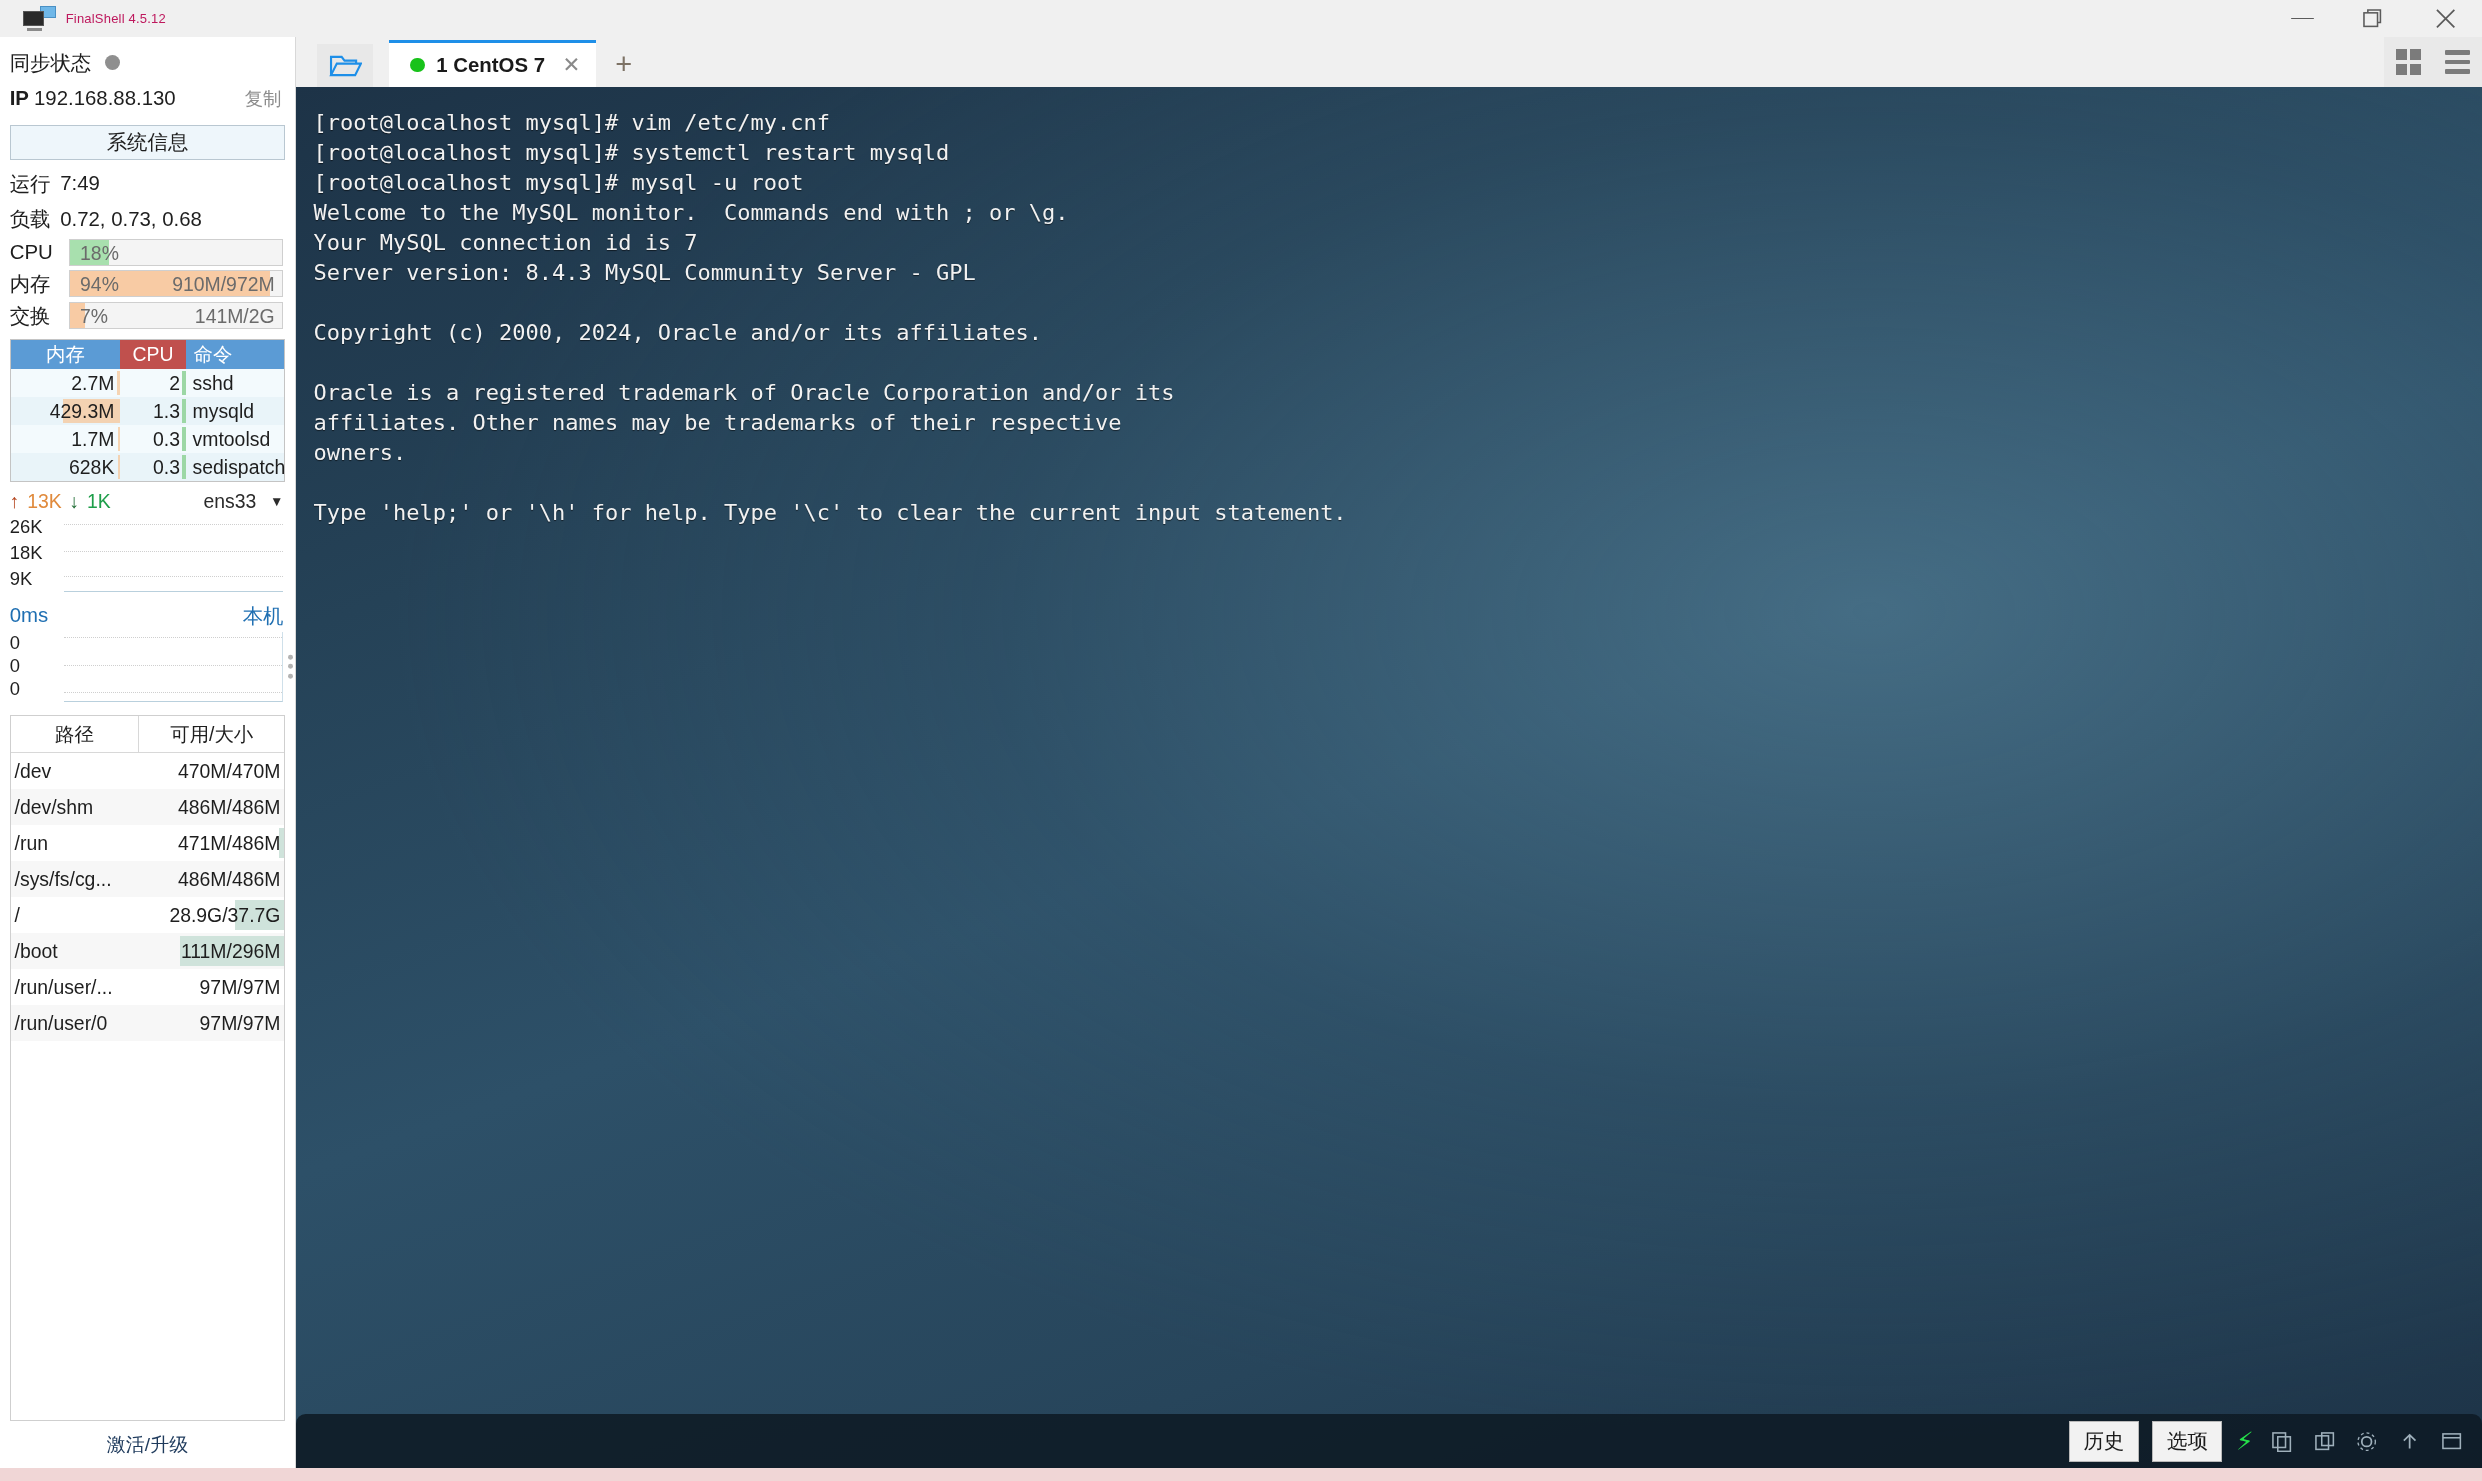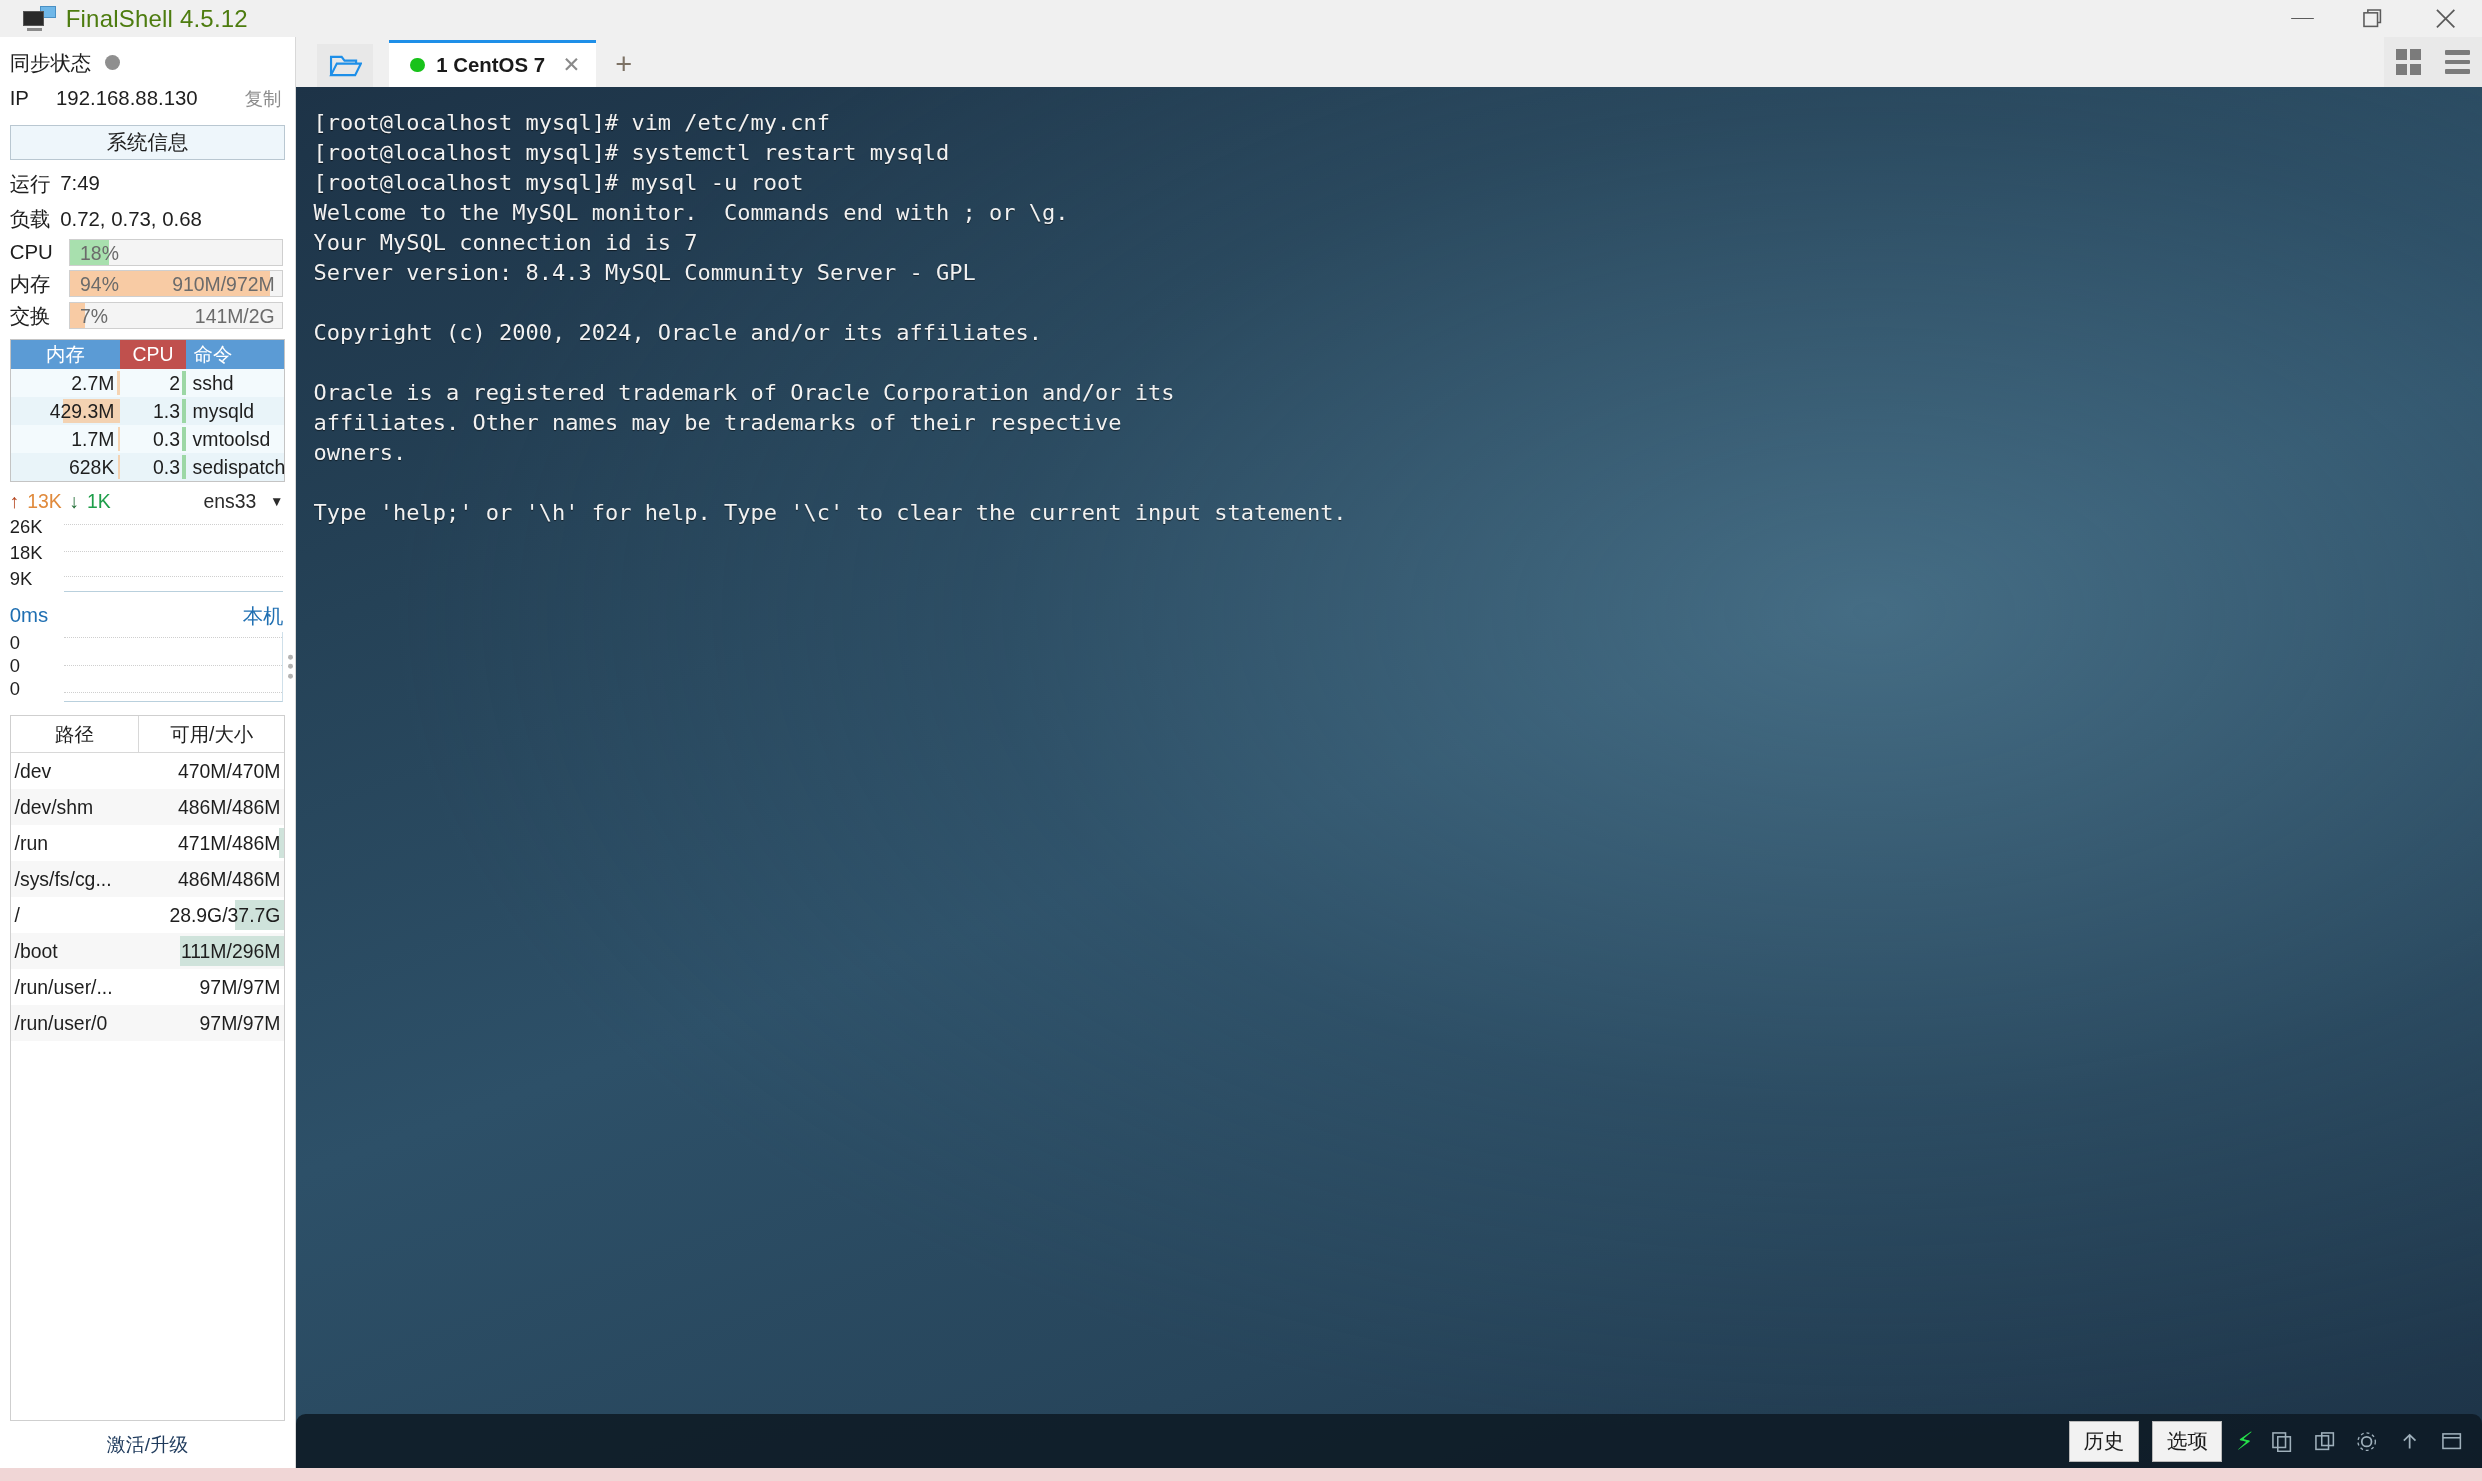--- a/index.html
+++ b/index.html
@@ -36,21 +36,21 @@
   .mon-front {
     position: absolute; left: 0; top: 6.8px;
     width: 21.3px; height: 15.5px; background: #2a2a2a;
     border: 1.9px solid #555;
   }
   .mon-stand {
     position: absolute; left: 3.9px; top: 24px;
     width: 15.5px; height: 2.9px; background: #8a8a8a;
   }
   .tb-title {
-    font-size: 24px; color: #4d7c0f; letter-spacing: 0.2px;
+    font-size: 13px; color: #be185d; letter-spacing: 0.2px;
   }
   .win-controls {
     position: absolute; right: 0; top: 0;
     height: 37px; display: flex;
   }
   .win-btn {
     width: 72px; height: 37px;
     display: flex; align-items: center; justify-content: center;
     color: #5b5b5b;
   }
@@ -73,21 +73,21 @@
   }
   .sb-label { font-size: 20.4px; color: #1e1e1e; }
   .sync-dot {
     width: 15.5px; height: 15.5px; border-radius: 50%;
     background: #8f8f8f;
   }
   .sb-row-ip {
     display: flex; align-items: center;
     padding: 3.9px 13.6px 3.9px 9.7px;
   }
-  .ip-key { font-size: 20.4px; color: #1e1e1e; margin-right: 27px; }
+  .ip-key { font-size: 20.4px; color: #1e1e1e; margin-right: 5px; font-weight: bold; }
   .ip-val { font-size: 20.4px; color: #1e1e1e; }
   .ip-copy { margin-left: auto; font-size: 18.4px; color: #8c8c8c; cursor: pointer; }
 
   .sysinfo-btn {
     margin: 9.7px 9.7px 5.8px 9.7px;
     height: 35px;
     background: #eef6fb;
     border: 1px solid #b9c7d1;
     display: flex; align-items: center; justify-content: center;
     font-size: 20.4px; color: #1e1e1e;

